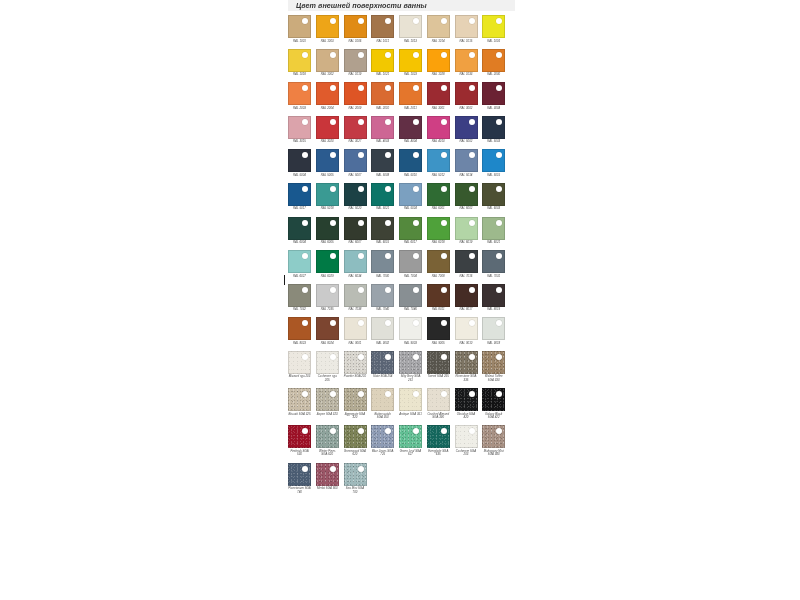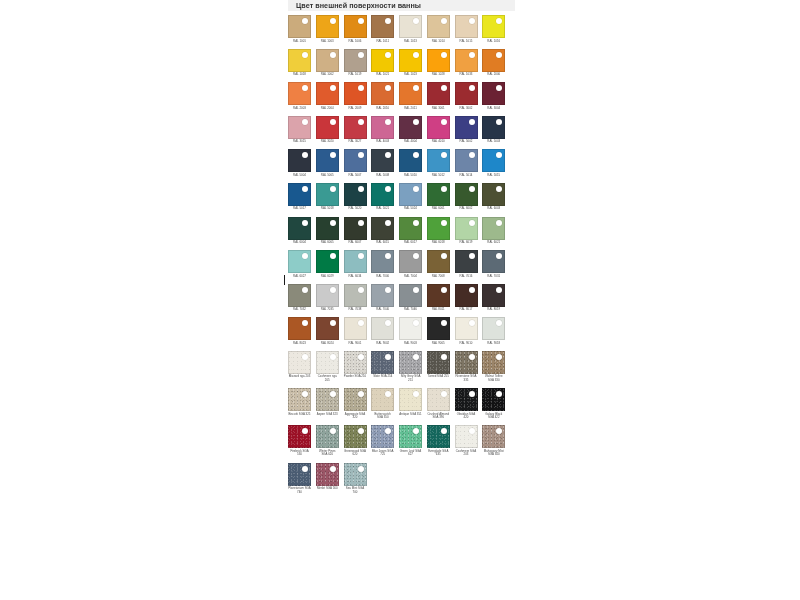--- a/index.html
+++ b/index.html
@@ -10,20 +10,21 @@
     background: #ffffff;
     font-family: "Liberation Sans", sans-serif;
     overflow: hidden;
   }
 
   #app {
     position: relative;
     width: 800px;
     height: 600px;
     background: #ffffff;
+    font-style: italic;
   }
 
   
   .title-bar {
     position: absolute;
     left: 288px;
     top: 0px;
     width: 227px;
     height: 11px;
     background: #f1f1f1;

